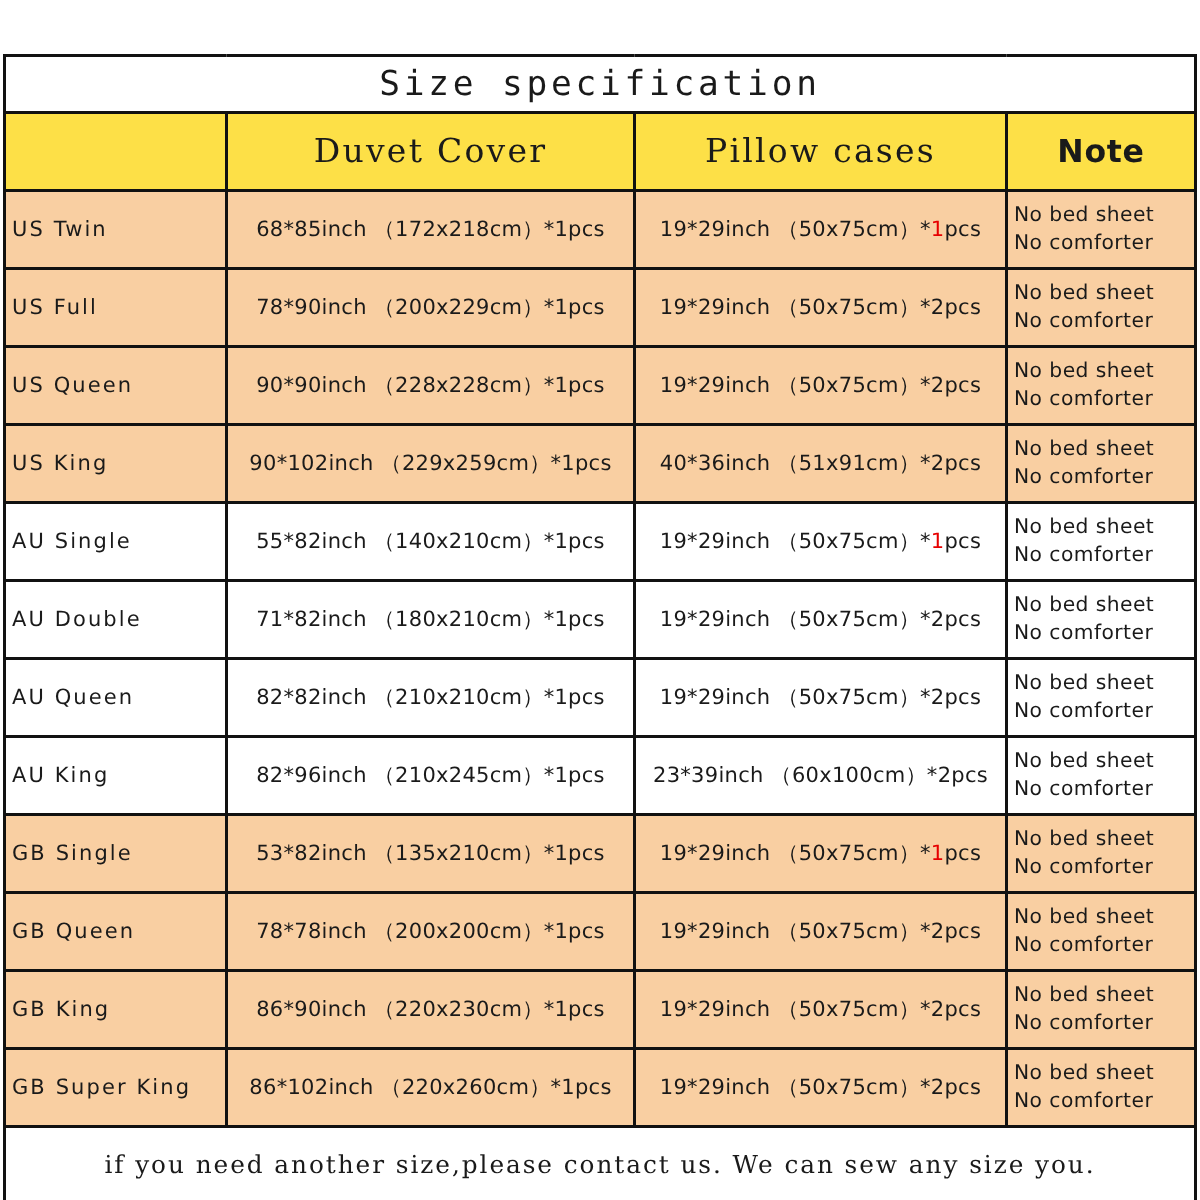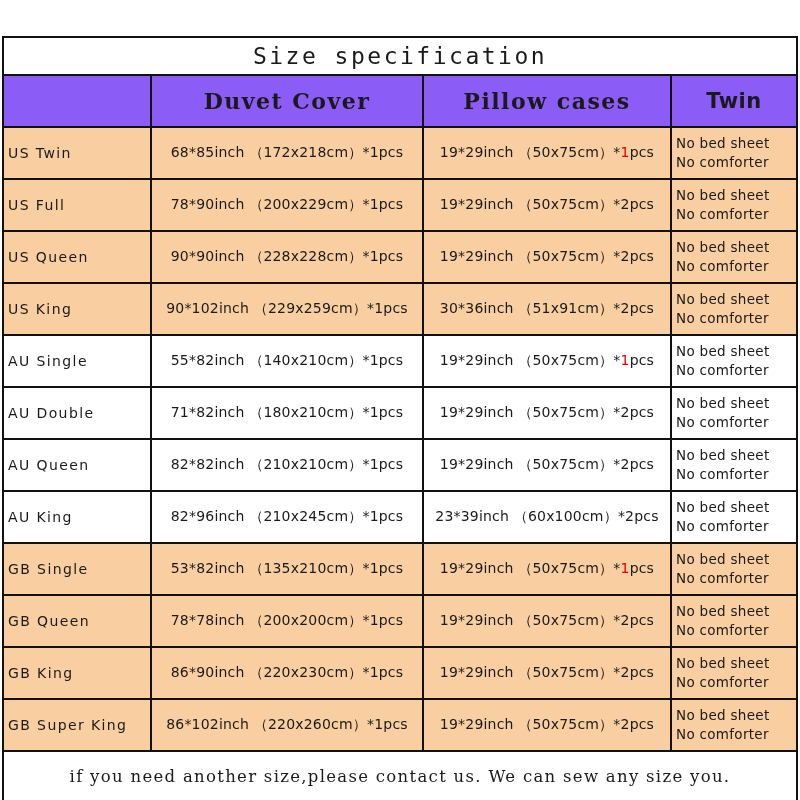--- a/index.html
+++ b/index.html
@@ -48,22 +48,21 @@
     font-size: 23px;
     letter-spacing: 2.5px;
     font-weight: 400;
     color: #111111;
     background: #ffffff;
   }
   
   tr.head-row td {
     height: 50px;
     text-align: center;
-    background: #8b5cf6;
-    font-weight: bold;
+    background: #fde047;
   }
   td.h-blank { }
   td.h-serif {
     font-family: "DejaVu Serif", serif;
     font-size: 22px;
     letter-spacing: 1.5px;
     color: #111111;
   }
   td.h-note {
     font-family: "DejaVu Sans", sans-serif;
@@ -138,21 +137,21 @@
         <col class="c4">
     </colgroup>
     <tbody>
       <tr>
         <td class="title-cell" colspan="4">Size specification</td>
       </tr>
       <tr class="head-row">
         <td class="h-blank"></td>
         <td class="h-serif">Duvet Cover</td>
         <td class="h-serif">Pillow cases</td>
-        <td class="h-note">Twin</td>
+        <td class="h-note">Note</td>
       </tr>
 
       <tr class="data-row shaded">
           <td class="size-cell">US Twin</td>
           <td class="meas-cell">68*85inch （172x218cm）*1pcs</td>
           <td class="meas-cell"><span>19*29inch （50x75cm）*</span><span class="red">1</span><span>pcs</span></td>
           <td class="note-cell">
             <span class="nl">No bed sheet</span>
             <span class="nl">No comforter</span>
           </td>
@@ -171,21 +170,21 @@
           <td class="meas-cell">90*90inch （228x228cm）*1pcs</td>
           <td class="meas-cell"><span>19*29inch （50x75cm）*</span><span>2</span><span>pcs</span></td>
           <td class="note-cell">
             <span class="nl">No bed sheet</span>
             <span class="nl">No comforter</span>
           </td>
         </tr>
         <tr class="data-row shaded">
           <td class="size-cell">US King</td>
           <td class="meas-cell">90*102inch （229x259cm）*1pcs</td>
-          <td class="meas-cell"><span>30*36inch （51x91cm）*</span><span>2</span><span>pcs</span></td>
+          <td class="meas-cell"><span>40*36inch （51x91cm）*</span><span>2</span><span>pcs</span></td>
           <td class="note-cell">
             <span class="nl">No bed sheet</span>
             <span class="nl">No comforter</span>
           </td>
         </tr>
         <tr class="data-row plain">
           <td class="size-cell">AU Single</td>
           <td class="meas-cell">55*82inch （140x210cm）*1pcs</td>
           <td class="meas-cell"><span>19*29inch （50x75cm）*</span><span class="red">1</span><span>pcs</span></td>
           <td class="note-cell">

